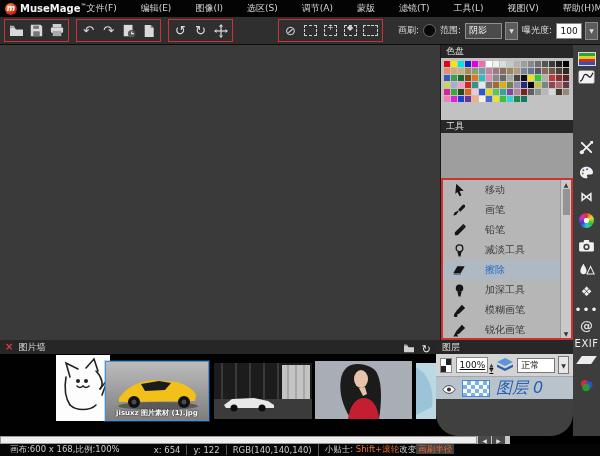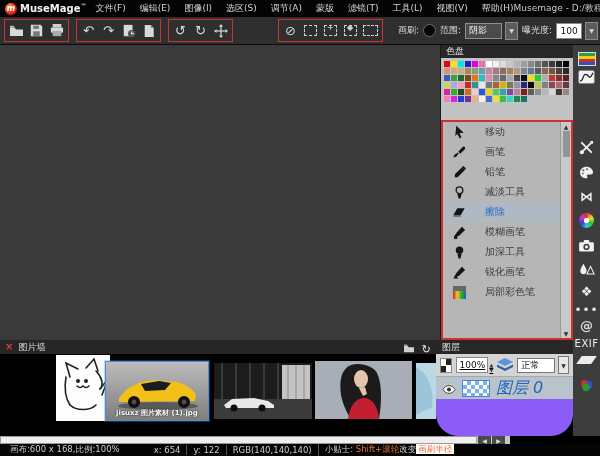--- a/index.html
+++ b/index.html
@@ -7,21 +7,21 @@
        font-family:"DejaVu Sans","Liberation Sans",sans-serif;-webkit-font-smoothing:antialiased;}
   
   .titlebar{position:absolute;top:0;left:0;width:600px;height:17px;background:#040404;
             display:flex;align-items:center;padding:0 5px;box-sizing:border-box;}
   .logo{width:12px;height:12px;border-radius:50%;flex:none;
         background:radial-gradient(circle at 32% 30%,#ff9a40,#d01616 72%);
         color:#fff;font-size:8px;font-weight:bold;font-style:italic;
         display:flex;align-items:center;justify-content:center;}
   .appname{color:#f2f2f2;font-size:10px;font-weight:bold;margin-left:3px;white-space:nowrap;}
   .appname sup{font-size:6px;}
-  .menus{display:flex;gap:14px;margin-left:9px;}
+  .menus{display:flex;gap:24px;margin-left:0;}
   .menu-item{color:#d6d6d6;font-size:9px;white-space:nowrap;cursor:default;}
   .wintitle{margin-left:auto;color:#c9c9c9;font-size:9px;white-space:nowrap;}
   
   .toolbar{position:absolute;top:17px;left:0;width:600px;height:28px;background:#2f2f2f;
            border-bottom:1px solid #0c0c0c;display:flex;align-items:center;
            padding-left:4px;box-sizing:border-box;}
   #tgroups{display:flex;align-items:center;gap:7px;}
   .tgroup{display:flex;align-items:center;gap:3px;border:1px solid #c33;height:21px;padding:0 3px;}
   .ticon{width:17px;height:18px;display:flex;align-items:center;justify-content:center;}
   .g11{font-size:11px;color:#e6e6e6;line-height:1;}
@@ -43,21 +43,21 @@
   
   .canvas{position:absolute;top:45px;left:0;width:441px;height:295px;background:#3a3a3a;
           border-right:1px solid #191919;box-sizing:border-box;}
   .side{position:absolute;top:45px;left:441px;width:132px;height:295px;background:#9e9e9e;
         display:flex;flex-direction:column;}
   .panel-hd{height:13px;flex:none;background:#272727;color:#e2e2e2;font-size:9px;
             line-height:13px;padding-left:5px;}
   .palette-body{height:62px;flex:none;background:#c2c2c2;padding:3px 0 0 3px;box-sizing:border-box;}
   #palette-grid{display:grid;grid-template-columns:repeat(18,6px);grid-auto-rows:6px;gap:1px;}
   .swatch{width:6px;height:6px;}
-  .tools-wrap{flex:1;border:2px solid #d03030;background:#b6b6b6;display:flex;overflow:hidden;}
+  .tools-wrap{flex:1;border:2px solid #d03030;background:#b6b6b6;display:flex;overflow:hidden;margin-top:45px;}
   #tools-rows{flex:1;}
   .tool-row{height:20px;display:flex;align-items:center;padding-left:9px;gap:18px;
             font-size:10px;color:#3a3a3a;}
   .tool-row.sel{background:#aeb9c3;color:#2a6cc2;}
   .tool-icon{width:15px;height:15px;flex:none;display:flex;align-items:center;justify-content:center;}
   .tools-scroll{width:10px;flex:none;background:#c9c9c9;border-left:1px solid #9a9a9a;
                 display:flex;flex-direction:column;align-items:center;padding:1px 0;
                 font-size:6px;color:#333;}
   .ts-thumb{width:7px;height:26px;background:#949494;margin-top:1px;}
   .ts-spacer{flex:1;}
@@ -92,21 +92,21 @@
   .thumb svg{display:block;}
   .thumb.sel{outline:1px solid #4a8fd4;box-shadow:0 0 0 2px rgba(74,143,212,.35);}
   .thumb-cap{position:absolute;left:0;right:0;bottom:2px;text-align:center;color:#fff;
              font-size:7px;font-weight:bold;text-shadow:0 0 2px #000;white-space:nowrap;}
   .iw-scroll{position:absolute;top:436px;left:0;width:510px;height:8px;background:#c6c6c6;
              display:flex;align-items:stretch;}
   .iw-thumbbar{width:477px;background:#efefef;border:1px solid #9a9a9a;box-sizing:border-box;}
   .iw-arrow{width:13px;background:#4a4a4a;color:#ddd;font-size:6px;display:flex;
             align-items:center;justify-content:center;margin-left:1px;}
   
-  .layers{position:absolute;top:340px;left:436px;width:137px;height:96px;background:#8b5cf6;
+  .layers{position:absolute;top:340px;left:436px;width:137px;height:96px;background:#404040;
           display:flex;flex-direction:column;border-radius:22px;}
   .ly-hd{height:14px;flex:none;background:#272727;color:#e2e2e2;font-size:9px;
          line-height:14px;padding-left:6px;}
   .ly-controls{height:22px;flex:none;background:#d4d4d4;border-bottom:1px solid #a8a8a8;
                display:flex;align-items:center;gap:4px;padding:0 4px;}
   .spin{display:flex;align-items:flex-end;text-decoration:underline;}
   .spin-arrows{display:flex;flex-direction:column;font-size:5px;line-height:5px;color:#333;
                margin-left:1px;}
   .ly-select{background:#fff;border:1px solid #777;width:46px;height:15px;font-size:9px;
              color:#111;display:flex;align-items:center;padding-left:3px;box-sizing:border-box;}
@@ -116,21 +116,21 @@
             background:conic-gradient(#7db1e8 0 25%,#fff 0 50%,#7db1e8 0 75%,#fff 0);
             background-size:8px 8px;}
   .ly-name{color:#2563b8;font-size:16px;font-style:italic;}
   
   .statusbar{position:absolute;top:444px;left:0;width:600px;height:12px;background:#050505;
              color:#cfcfcf;font-size:8.5px;display:flex;align-items:center;padding:0 4px;
              box-sizing:border-box;white-space:nowrap;}
   .st{padding:0 6px;}
   .st.bord{border-left:1px solid #555;}
   .tip-hot{color:#e87030;}
-  .tip-hl{background:#ffffff;color:#ef6a30;padding:0 2px;}
+  .tip-hl{background:#404040;color:#ef6a30;padding:0 2px;}
 </style>
 </head>
 <body>
 
 <div id="app">
 
   <div class="titlebar">
     <span class="logo">m</span>
     <span class="appname"><span>MuseMage</span><sup>™</sup></span>
     <div class="menus" id="menus">
@@ -354,20 +354,21 @@
           <span class="swatch" style="background: rgb(239, 175, 135);"></span>
           <span class="swatch" style="background: rgb(247, 239, 231);"></span>
           <span class="swatch" style="background: rgb(63, 103, 223);"></span>
           <span class="swatch" style="background: rgb(239, 223, 48);"></span>
           <span class="swatch" style="background: rgb(63, 191, 63);"></span>
           <span class="swatch" style="background: rgb(48, 215, 207);"></span>
           <span class="swatch" style="background: rgb(31, 135, 79);"></span>
           <span class="swatch" style="background: rgb(23, 119, 103);"></span>
         </div>
     </div>
+    <div class="panel-hd">工具</div>
     <div class="tools-wrap">
       <div id="tools-rows">
           <div class="tool-row">
             <span class="tool-icon">
               <svg width="12" height="14" viewBox="0 0 12 15">
                 <path d="M2 .8l8 7.6-4.4.3 1.9 4.7-2 .8L3.2 9.6.9 11.8z" fill="#151515"></path>
               </svg>
             </span>
             <span>移动</span>
           </div>
@@ -403,34 +404,34 @@
               <svg width="13" height="11" viewBox="0 0 15 12">
                 <path d="M5 1h8.5L9 9H.5z" fill="#151515"></path>
                 <path d="M.5 9H9v2H.5z" fill="#666"></path>
               </svg>
             </span>
             <span>擦除</span>
           </div>
           <div class="tool-row">
             <span class="tool-icon">
               <svg width="13" height="13" viewBox="0 0 14 14">
+                <circle cx="7" cy="4.6" r="4" fill="#151515"></circle>
+                <path d="M4.8 8.6h4.4L8 13.4H6z" fill="#151515"></path>
+              </svg>
+            </span>
+            <span>加深工具</span>
+          </div>
+          <div class="tool-row">
+            <span class="tool-icon">
+              <svg width="13" height="13" viewBox="0 0 14 14">
                 <path d="M9.6.8l3.4 3.4-6.4 6.4-4 1 1-4z" fill="#151515"></path>
                 <path d="M3.4 8.2S1 11 1 12.3a1.9 1.9 0 003.8 0C4.8 11 3.4 8.2 3.4 8.2z" fill="#151515"></path>
               </svg>
             </span>
             <span>模糊画笔</span>
-          </div>
-          <div class="tool-row">
-            <span class="tool-icon">
-              <svg width="13" height="13" viewBox="0 0 14 14">
-                <circle cx="7" cy="4.6" r="4" fill="#151515"></circle>
-                <path d="M4.8 8.6h4.4L8 13.4H6z" fill="#151515"></path>
-              </svg>
-            </span>
-            <span>加深工具</span>
           </div>
           <div class="tool-row">
             <span class="tool-icon">
               <svg width="13" height="13" viewBox="0 0 14 14">
                 <path d="M9.6.8l3.4 3.4-6.4 6.4-4 1 1-4z" fill="#151515"></path>
                 <path d="M3 8.6l2.6 4.8H.4z" fill="#151515"></path>
               </svg>
             </span>
             <span>锐化画笔</span>
           </div>

